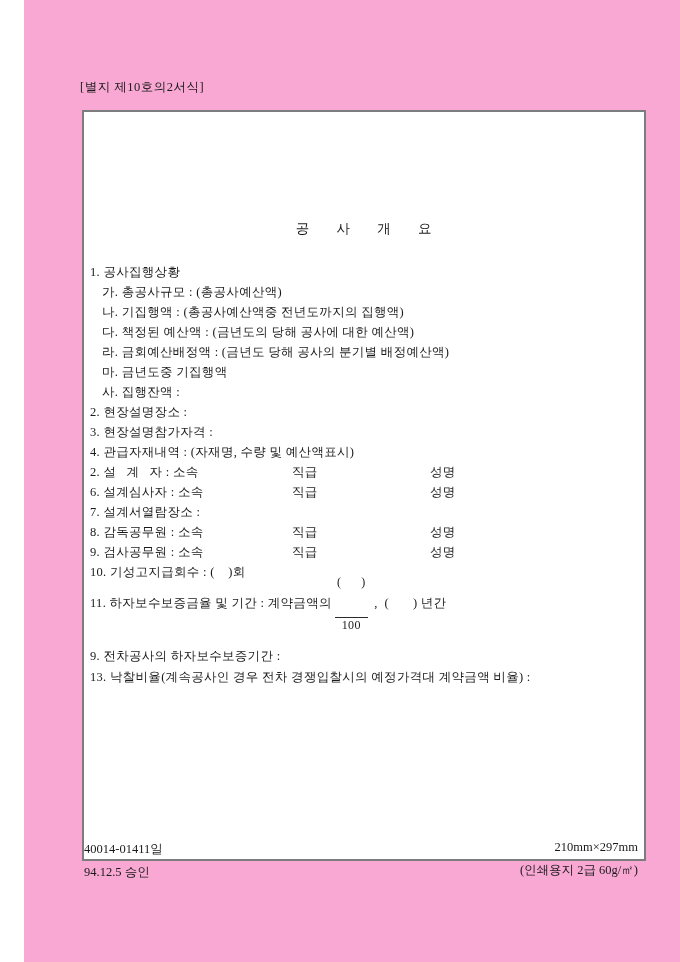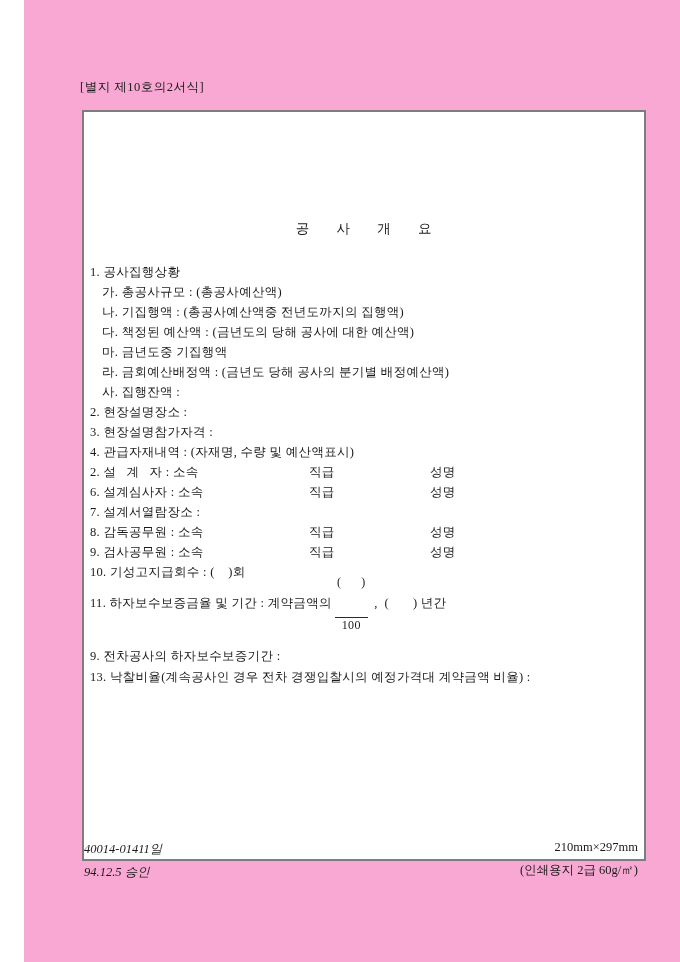--- a/index.html
+++ b/index.html
@@ -52,21 +52,21 @@
     top: 150px;
   }
   .line {
     position: relative;
     height: 20px;
     line-height: 20px;
     white-space: pre;
     letter-spacing: 0.3px;
   }
   .line.ind { padding-left: 12px; }
-  .line .c2 { position: absolute; left: 219px; white-space: pre; }
+  .line .c2 { position: absolute; left: 202px; white-space: pre; }
   .line .c3 { position: absolute; left: 340px; white-space: pre; }
   .item11 {
     position: relative;
     margin-top: 2px;
     height: 38px;
     display: flex;
     align-items: center;
     white-space: pre;
     letter-spacing: 0.3px;
   }
@@ -87,21 +87,20 @@
   }
   .form-lines-after {
     margin-top: 24px;
   }
   .form-lines-after .line { height: 21px; line-height: 21px; }
   .footer-left {
     position: absolute;
     left: 60px;
     top: 838px;
     line-height: 23px;
-    font-style: italic;
   }
   .footer-left div { white-space: pre; }
   .footer-right {
     position: absolute;
     right: 66px;
     top: 836px;
     text-align: right;
     line-height: 23px;
   }
   .footer-right div { white-space: pre; }
@@ -117,22 +116,22 @@
 
     <div class="form-title">공      사      개      요</div>
 
     <div class="form-lines">
 
       <div>
           <div class="line">1. 공사집행상황</div>
           <div class="line ind">가. 총공사규모 : (총공사예산액)</div>
           <div class="line ind">나. 기집행액 : (총공사예산액중 전년도까지의 집행액)</div>
           <div class="line ind">다. 책정된 예산액 : (금년도의 당해 공사에 대한 예산액)</div>
+          <div class="line ind">라. 금회예산배정액 : (금년도 당해 공사의 분기별 배정예산액)</div>
           <div class="line ind">마. 금년도중 기집행액</div>
-          <div class="line ind">라. 금회예산배정액 : (금년도 당해 공사의 분기별 배정예산액)</div>
           <div class="line ind">사. 집행잔액 :</div>
           <div class="line">2. 현장설명장소 :</div>
           <div class="line">3. 현장설명참가자격 :</div>
           <div class="line">4. 관급자재내역 : (자재명, 수량 및 예산액표시)</div>
           <div class="line"><span>2. 설   계   자 : 소속</span><span class="c2">직급</span><span class="c3">성명</span></div>
           <div class="line"><span>6. 설계심사자 : 소속</span><span class="c2">직급</span><span class="c3">성명</span></div>
           <div class="line">7. 설계서열람장소 :</div>
           <div class="line"><span>8. 감독공무원 : 소속</span><span class="c2">직급</span><span class="c3">성명</span></div>
           <div class="line"><span>9. 검사공무원 : 소속</span><span class="c2">직급</span><span class="c3">성명</span></div>
           <div class="line">10. 기성고지급회수 : (    )회</div>

